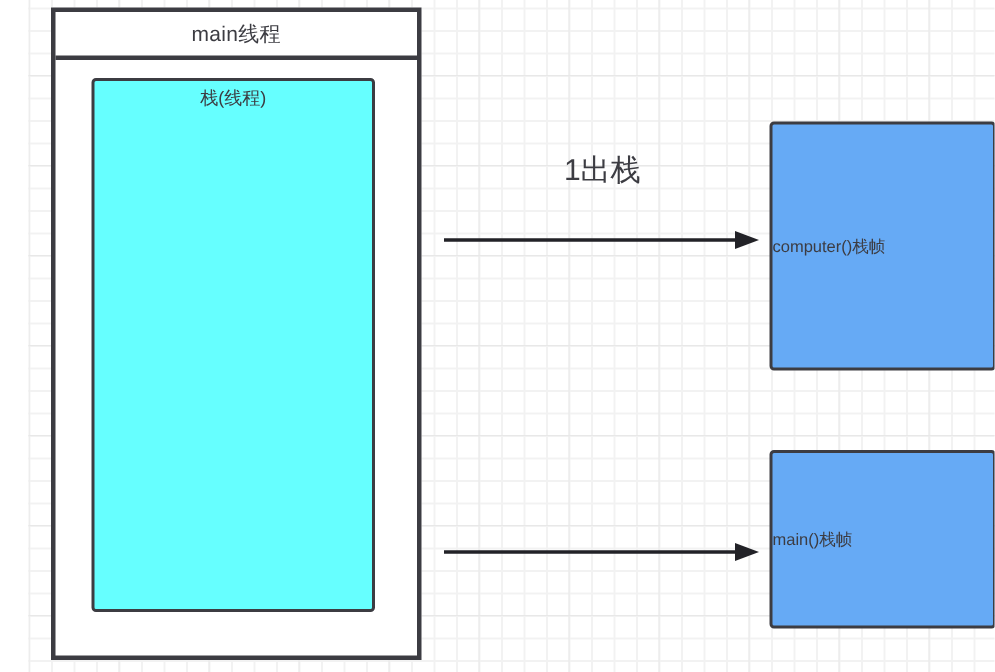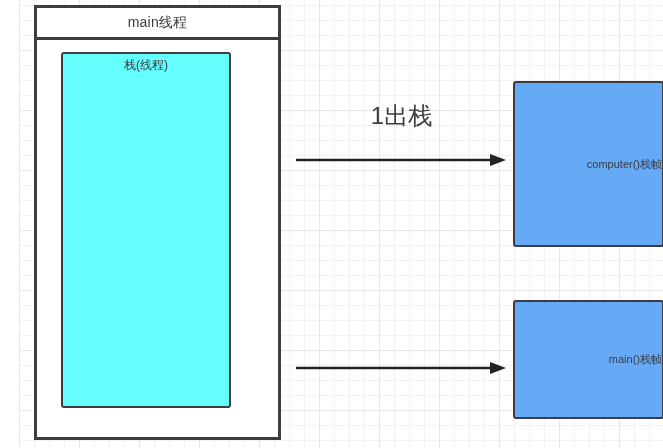--- a/index.html
+++ b/index.html
@@ -59,21 +59,21 @@
     color: #3c3c42;
     letter-spacing: 0.2px;
     white-space: nowrap;
   }
 
   
   .stack-box {
     position: absolute;
     left: 24px;
     top: 44px;
-    width: 170px;
+    width: 189px;
     height: 356px;
     box-sizing: border-box;
     border: 2px solid #3c3c42;
     border-radius: 3px;
     background: #66ffff;
   }
 
   .stack-label {
     position: absolute;
     left: 0;
@@ -87,22 +87,21 @@
 
   
   .frame-box {
     position: absolute;
     box-sizing: border-box;
     border: 2px solid #3c3c42;
     border-radius: 3px;
     background: #66aaf5;
     display: flex;
     align-items: center;
-    justify-content: flex-end;
-    padding-left: 40px;
+    justify-content: flex-start;
   }
 
   .frame-label {
     font-size: 11px;
     color: #3c3c42;
     white-space: nowrap;
   }
 
   #frame-computer {
     left: 494px;
@@ -128,21 +127,21 @@
 
   #arrow-group-1 { top: 100px; }
   #arrow-group-2 { top: 308px; }
 
   .arrow-label {
     position: absolute;
     left: 0;
     top: 0;
     width: 100%;
     text-align: center;
-    font-size: 24px;
+    font-size: 20px;
     color: #3c3c42;
     white-space: nowrap;
   }
 
   .arrow-svg {
     position: absolute;
     left: 0;
     bottom: 0;
     width: 215px;
     height: 20px;

